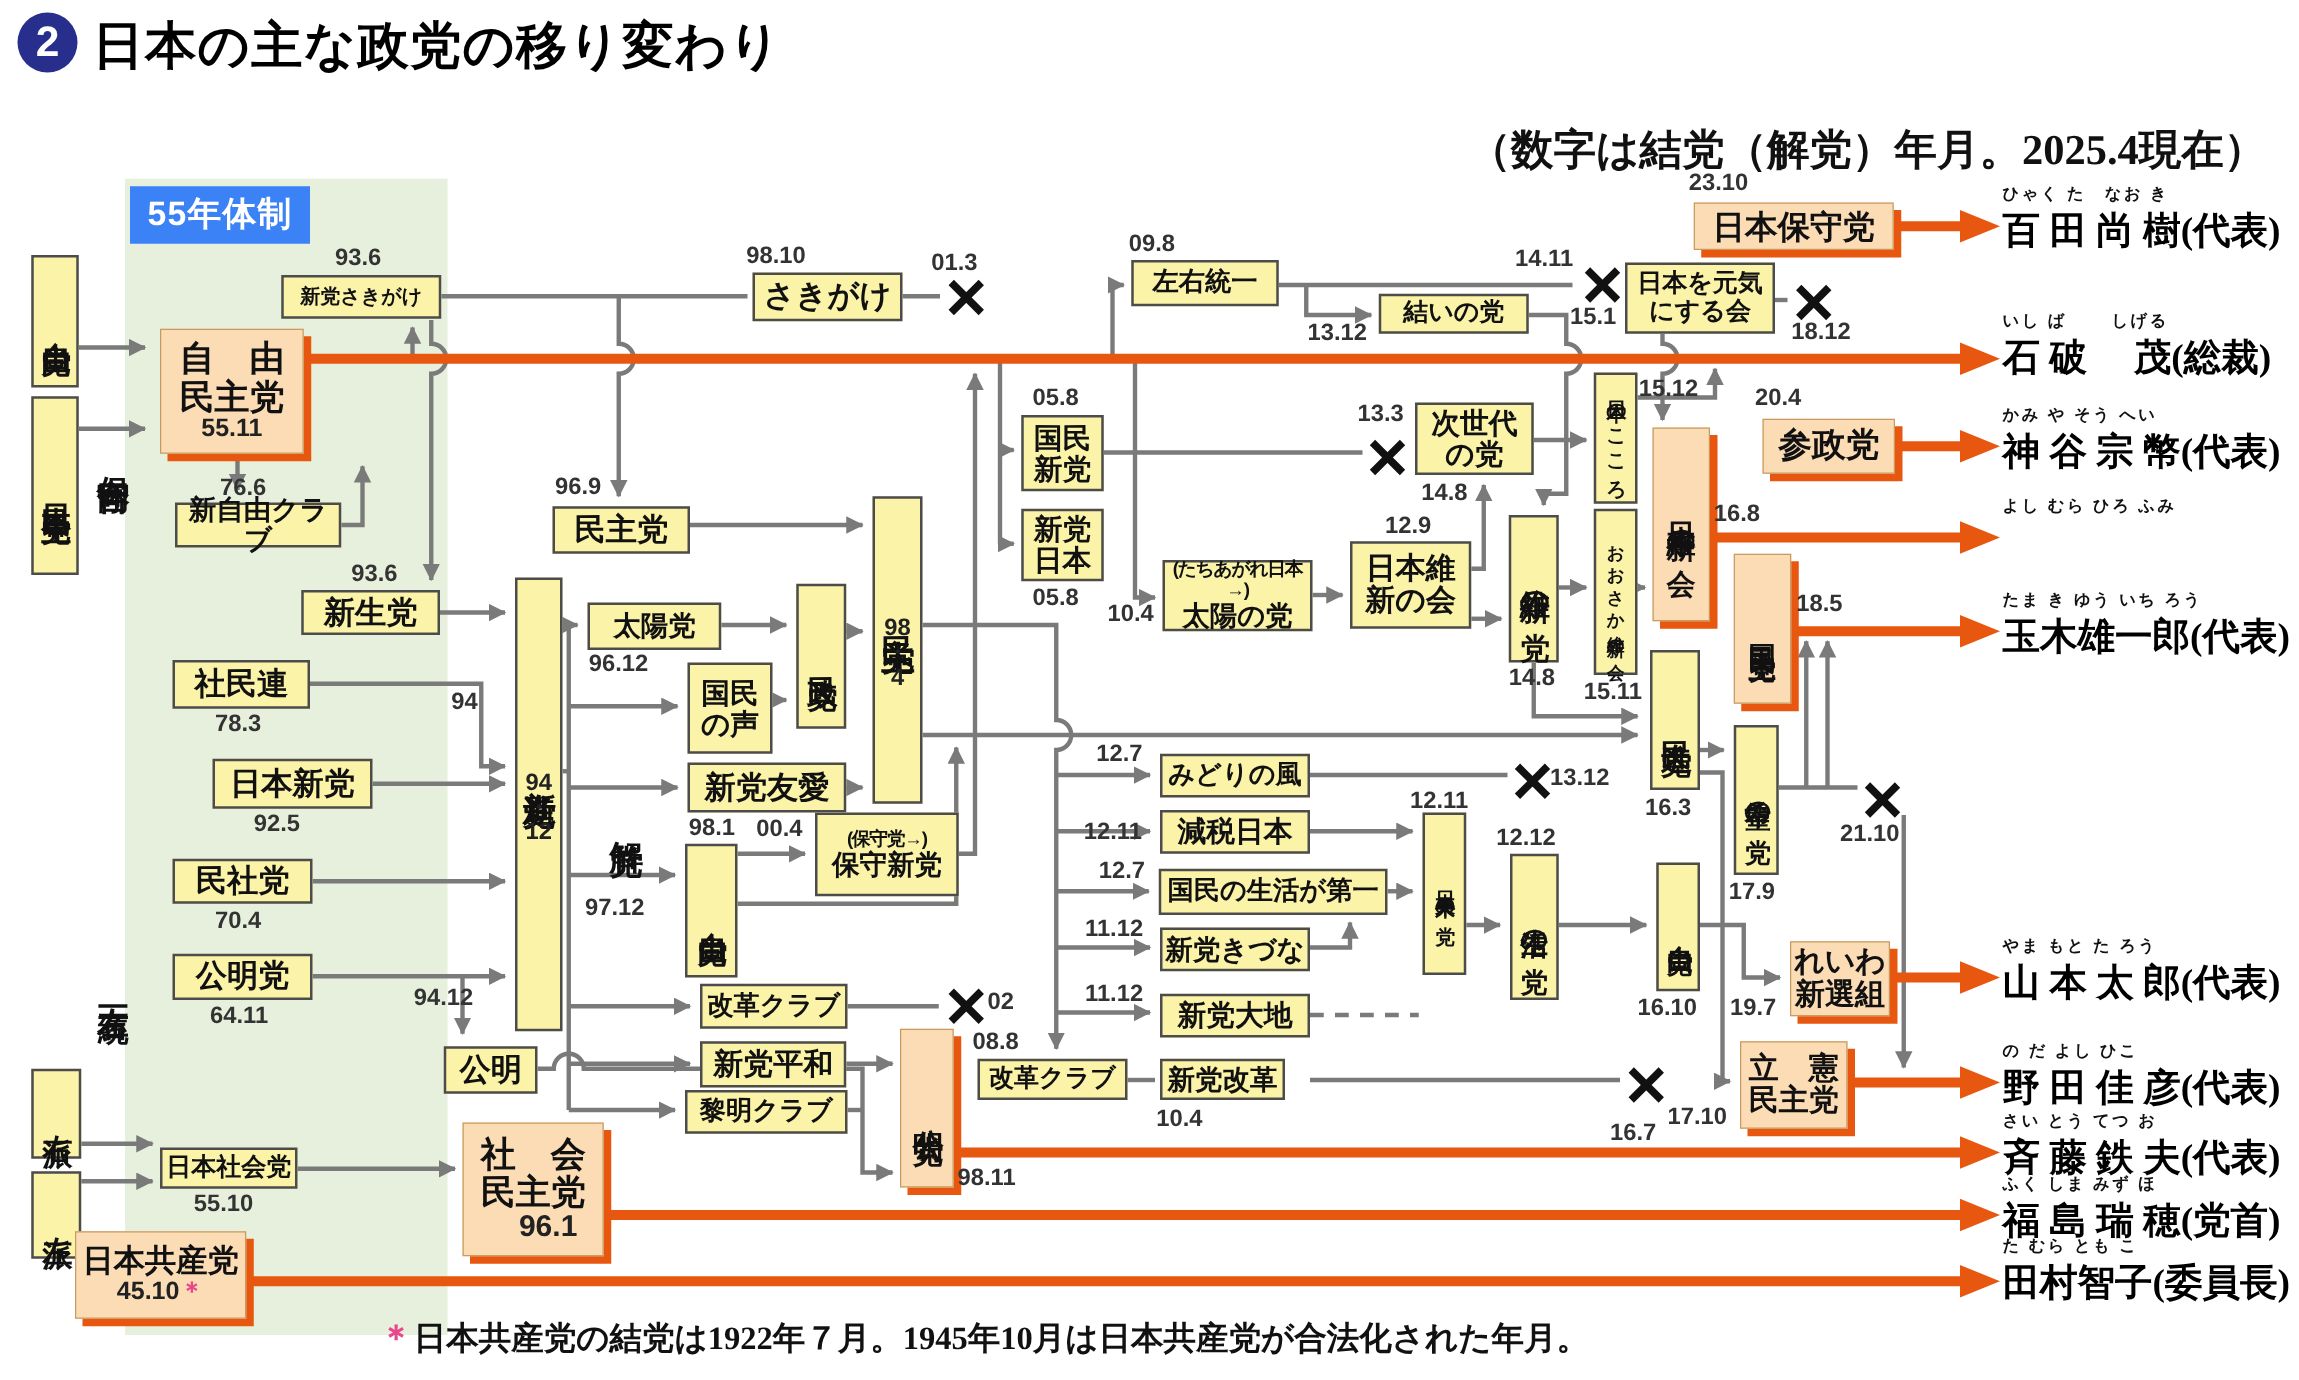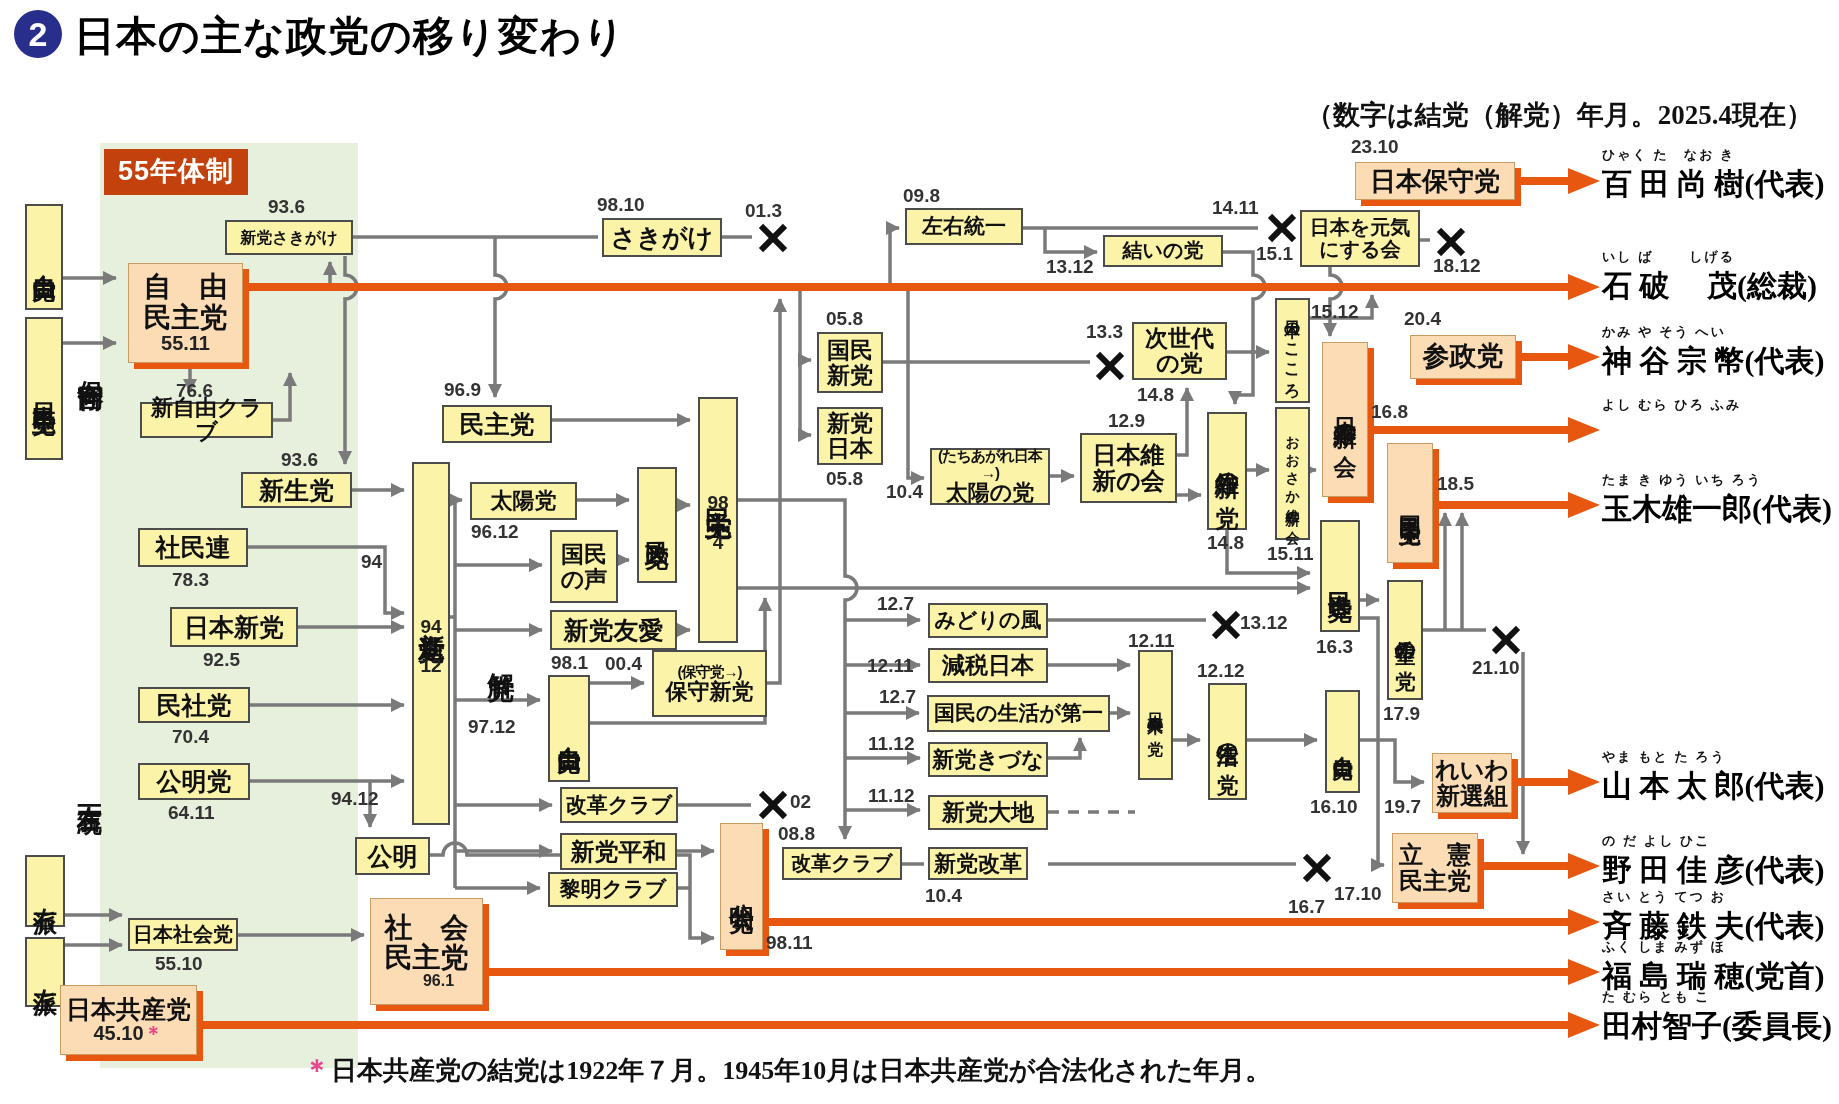--- a/index.html
+++ b/index.html
@@ -1,28 +1,28 @@
 <!DOCTYPE html>
 <html lang="ja"><head>
 <meta charset="utf-8">
 <style>
   html,body{margin:0;padding:0;background:#fff;}
   #stage{position:relative;width:1839px;height:1104px;background:#fff;overflow:hidden;
          font-family:"Liberation Sans","DejaVu Sans",sans-serif;}
   
   #era-band{position:absolute;left:100px;top:143px;width:258px;height:925px;background:#E7F0DC;z-index:0;}
-  #era-label{position:absolute;left:104px;top:149px;background:#c2410c;color:#fff;font-weight:700;
+  #era-label{position:absolute;left:104px;top:149px;background:#3b82f6;color:#fff;font-weight:700;
              font-size:27px;padding:4px 14px 6px;z-index:2;letter-spacing:1px;}
   
   #badge{position:absolute;left:14px;top:10px;width:48px;height:48px;border-radius:50%;
          background:#272E8C;color:#fff;font-size:34px;font-weight:900;display:flex;
          align-items:center;justify-content:center;z-index:3;}
   #title{position:absolute;left:74px;top:9px;font-size:41px;font-weight:900;color:#000;
          letter-spacing:1px;z-index:3;}
-  #note{position:absolute;right:26px;top:97px;font-size:27px;font-weight:600;color:#111;z-index:3;
+  #note{position:absolute;right:26px;top:97px;font-size:34px;font-weight:600;color:#111;z-index:3;
         font-family:"Liberation Serif","DejaVu Serif",serif;margin-left:28px;}
   
   #lines{position:absolute;left:0;top:0;z-index:1;}
   
   .party{position:absolute;display:flex;flex-direction:column;align-items:center;justify-content:center;
          background:#FBF3A8;border:2px solid #4C4C4C;font-weight:700;line-height:1.08;text-align:center;
          z-index:2;box-sizing:border-box;color:#111;}
   .party.active{background:#FBDCB4;border:1px solid #C89B62;box-shadow:6px 6px 0 0 #E8570F;}
   .vl{writing-mode:vertical-rl;text-orientation:upright;letter-spacing:2px;}
   .hwrap{display:flex;flex-direction:column;align-items:center;}
@@ -492,21 +492,21 @@
       <div class="date" style="left: 1334px; top: 883px;">17.10</div>
       <div class="party active vert" style="left: 720px; top: 823px; width: 43px; height: 127px; font-size: 25px;">
         <span class="vl">公明党</span>
       </div>
       <div class="date" style="left: 766px; top: 932px;">98.11</div>
       <div class="party active" style="left: 370px; top: 898px; width: 113px; height: 107px; font-size: 28px;">
         <span class="hwrap">
           <span class="hl">社　会</span>
           <span class="hl">民主党</span>
         </span>
-        <span class="dateline" style="font-size: 16px; margin-left: 24px;">96.1</span>
+        <span class="dateline" style="font-size: 24px; margin-left: 24px;">96.1</span>
       </div>
       <div class="xmark" style="left: 758px; top: 223px;"></div>
       <div class="date" style="left: 745px; top: 200px;">01.3</div>
       <div class="xmark" style="left: 1267px; top: 213px;"></div>
       <div class="date" style="left: 1212px; top: 197px;">14.11</div>
       <div class="xmark" style="left: 1436px; top: 227px;"></div>
       <div class="date" style="left: 1433px; top: 255px;">18.12</div>
       <div class="xmark" style="left: 1095px; top: 351px;"></div>
       <div class="date" style="left: 1086px; top: 321px;">13.3</div>
       <div class="xmark" style="left: 1211px; top: 610px;"></div>

